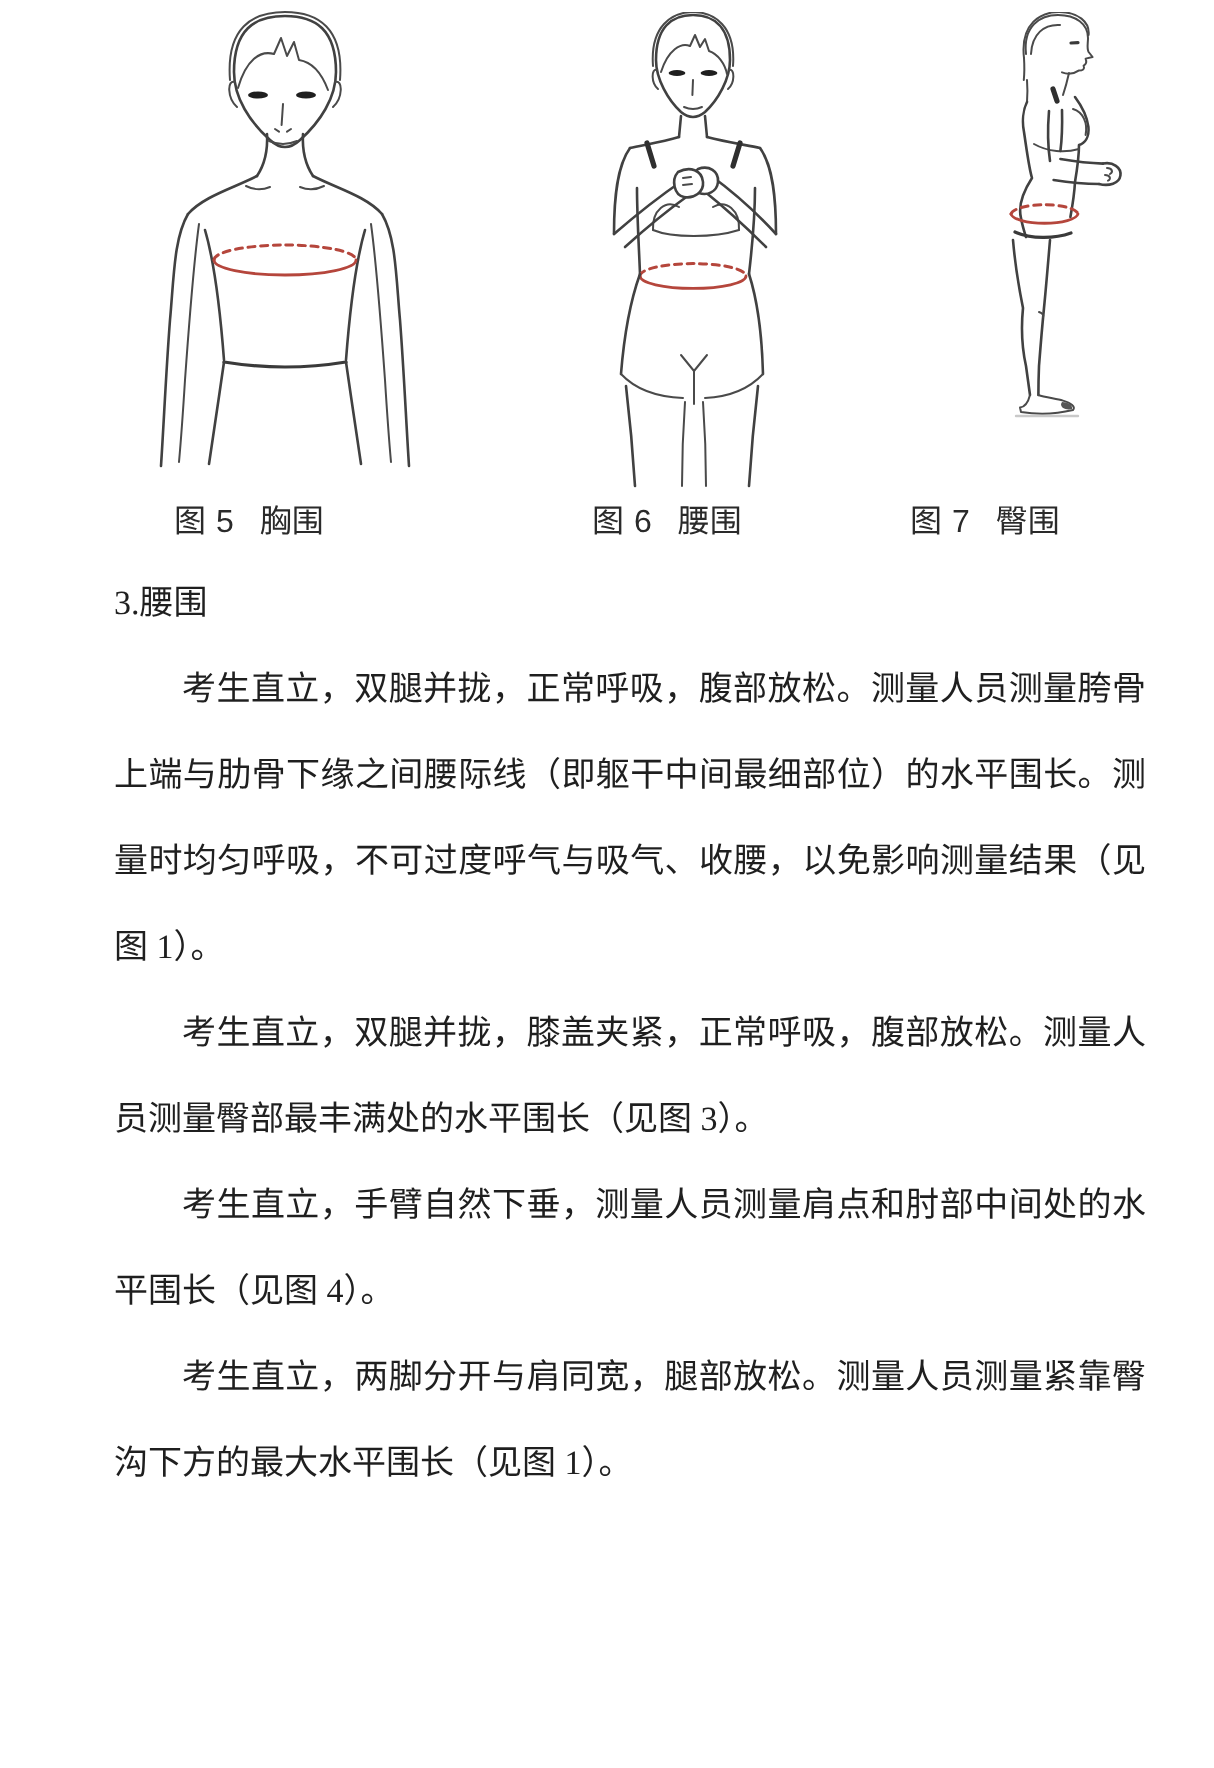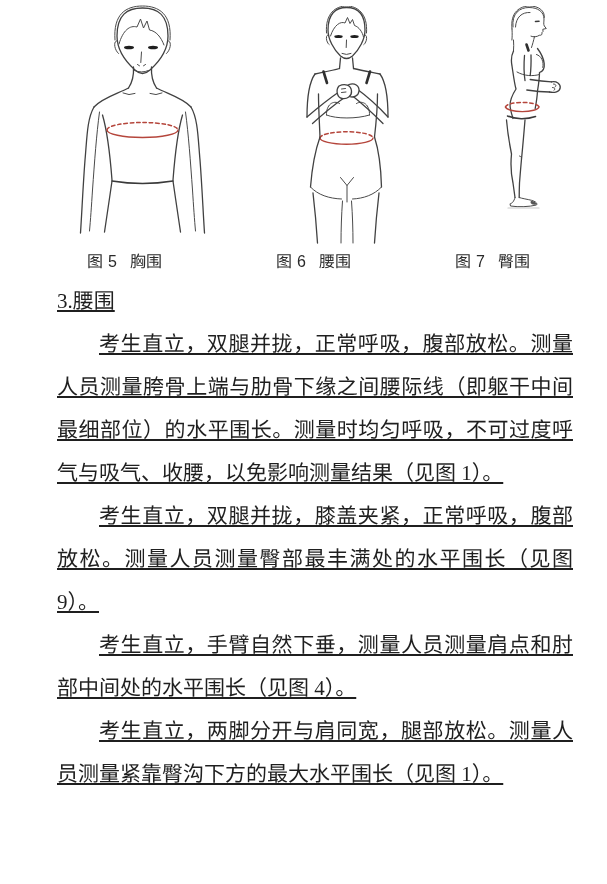--- a/index.html
+++ b/index.html
@@ -17,25 +17,25 @@
   .toe-fill{fill:#565656;stroke:none;}
   .skin{fill:#ffffff;}
   .red-dash{fill:none;stroke:#b5463c;stroke-width:1.5;stroke-dasharray:3.5 2.8;stroke-linecap:round;}
   .red-solid{fill:none;stroke:#b5463c;stroke-width:1.4;stroke-linecap:round;}
   .ground{fill:none;stroke:#c9c9c9;stroke-width:1.2;stroke-linecap:round;}
   .caption{
     position:absolute;top:252px;font-size:16px;line-height:20px;white-space:nowrap;color:#2a2a2a;
   }
   .caption .num{font-family:"Liberation Sans","DejaVu Sans",sans-serif;margin:0 13px 0 5px;}
   .caption-1{left:87px;text-align:center;}
-  .caption-2{left:276px;}
+  .caption-2{left:296px;}
   .caption-3{left:455px;text-align:center;}
   .content{
     position:absolute;left:57px;top:280px;width:516px;
-    font-size:21px;line-height:43px;text-align:justify;color:#1f1f1f;text-decoration:underline;
+    font-size:17px;line-height:43px;text-align:justify;color:#1f1f1f;
   }
   .content p{margin:0;padding:0;}
   .content p.body-para{text-indent:2em;}
 </style>
 </head>
 <body>
 
 <div class="page">
 
   <div class="fig" style="left:70px;top:4px;width:145px;height:232px">
@@ -148,18 +148,18 @@
   <div class="caption caption-2">
     <span>图</span><span class="num">6</span><span>腰围</span>
   </div>
   <div class="caption caption-3">
     <span>图</span><span class="num">7</span><span>臀围</span>
   </div>
 
   <div class="content">
     <p class="heading">3.腰围</p>
     <p class="body-para">考生直立，双腿并拢，正常呼吸，腹部放松。测量人员测量胯骨上端与肋骨下缘之间腰际线（即躯干中间最细部位）的水平围长。测量时均匀呼吸，不可过度呼气与吸气、收腰，以免影响测量结果（见图 1）。</p>
-    <p class="body-para">考生直立，双腿并拢，膝盖夹紧，正常呼吸，腹部放松。测量人员测量臀部最丰满处的水平围长（见图 9）。</p>
+    <p class="body-para">考生直立，双腿并拢，膝盖夹紧，正常呼吸，腹部放松。测量人员测量臀部最丰满处的水平围长（见图 3）。</p>
     <p class="body-para">考生直立，手臂自然下垂，测量人员测量肩点和肘部中间处的水平围长（见图 4）。</p>
     <p class="body-para">考生直立，两脚分开与肩同宽，腿部放松。测量人员测量紧靠臀沟下方的最大水平围长（见图 1）。</p>
   </div>
 
 </div>
 
 </body></html>

